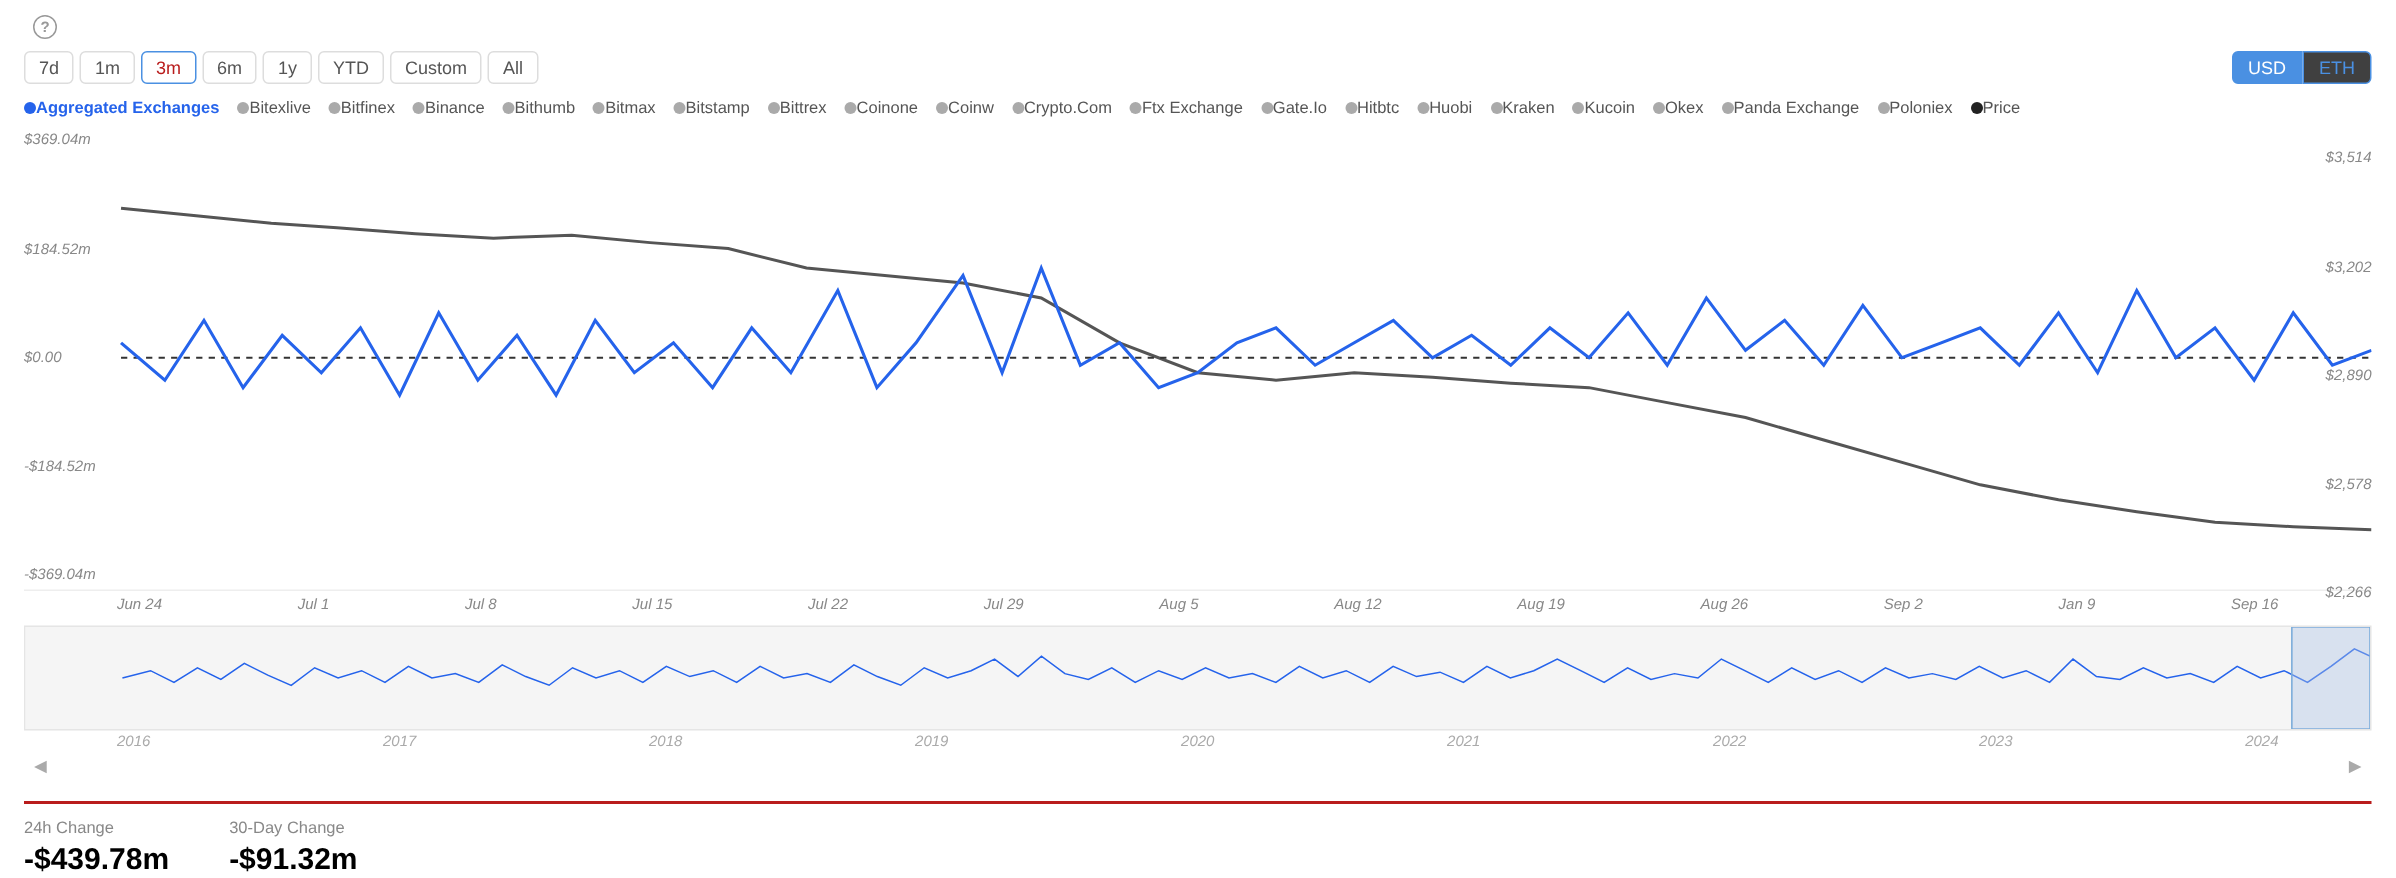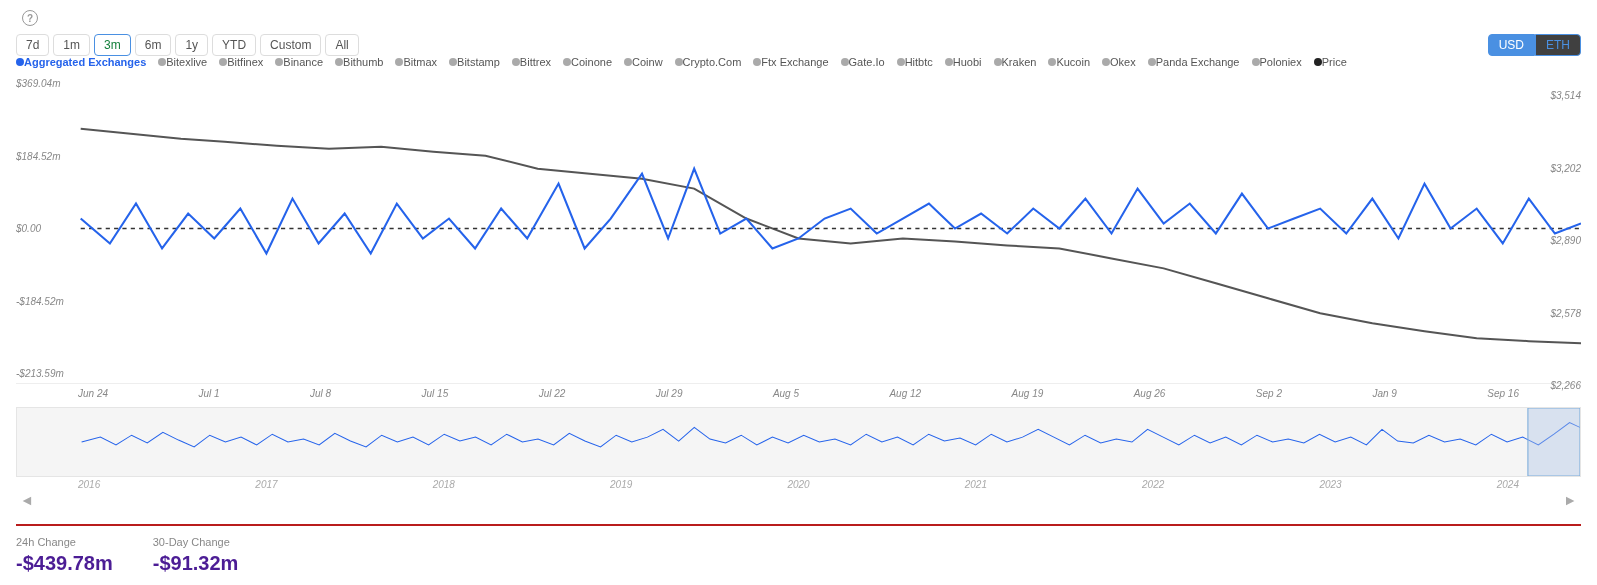--- a/index.html
+++ b/index.html
@@ -2,24 +2,24 @@
 <html><head>
   <meta charset="utf-8">
   <style>
     * { box-sizing: border-box; margin: 0; padding: 0; }
     body { font-family: -apple-system, BlinkMacSystemFont, 'Segoe UI', sans-serif; background: #fff; color: #333; font-size: 12px; }
     .container { width: 1597px; min-height: 585px; padding: 10px 16px; }
     .header-row { display: flex; align-items: center; justify-content: space-between; margin-bottom: 8px; }
     .title { font-size: 16px; font-weight: 600; display: flex; align-items: center; gap: 6px; }
     .help-icon { width: 16px; height: 16px; border-radius: 50%; border: 1.5px solid #999; color: #999; display: inline-flex; align-items: center; justify-content: center; font-size: 10px; cursor: pointer; }
     .download-icon { cursor: pointer; color: #555; font-size: 16px; }
-    .controls-row { display: flex; align-items: center; justify-content: space-between; }
+    .controls-row { display: flex; align-items: center; justify-content: space-between; margin-bottom: 10px; }
     .time-buttons { display: flex; gap: 4px; }
     .time-btn { padding: 3px 9px; border: 1px solid #ddd; background: #fff; border-radius: 4px; cursor: pointer; font-size: 12px; color: #555; }
-    .time-btn.active { border-color: #4a90e2; color: #15803d; background: #fff; }
+    .time-btn.active { border-color: #4a90e2; color: #b91c1c; background: #fff; }
     .currency-buttons { display: flex; }
     .curr-btn { padding: 3px 10px; border: 1px solid #4a90e2; background: #404040; cursor: pointer; font-size: 12px; color: #4a90e2; }
     .curr-btn.active { background: #4a90e2; color: #fff; }
     .curr-btn:first-child { border-radius: 4px 0 0 4px; }
     .curr-btn:last-child { border-radius: 0 4px 4px 0; }
     .legend-row { display: flex; flex-wrap: wrap; align-items: center; gap: 4px 12px; margin-bottom: 6px; font-size: 11px; color: #555; }
     .legend-item { display: flex; align-items: center; gap: 0; }
     .legend-dot { width: 8px; height: 8px; border-radius: 50%; }
     .legend-item.active .legend-label { color: #2563eb; font-weight: 600; }
     .chart-area { position: relative; width: 100%; font-style: italic; }
@@ -29,21 +29,21 @@
     .y-axis-left { position: absolute; left: 0; top: 0; height: 100%; display: flex; flex-direction: column; justify-content: space-between; padding: 4px 0; font-size: 10px; color: #888; width: 62px; }
     .y-axis-right { position: absolute; right: 0; top: 12px; height: 100%; display: flex; flex-direction: column; justify-content: space-between; padding: 4px 0; font-size: 10px; color: #888; width: 50px; text-align: right; }
     .x-axis { display: flex; justify-content: space-between; padding: 4px 62px 4px 62px; font-size: 10px; color: #888; }
     .mini-chart { position: relative; width: 100%; height: 70px; background: #f9f9f9; border: 1px solid #e5e5e5; margin-top: 4px; }
     .mini-chart-svg { width: 100%; height: 100%; }
     .mini-x-axis { display: flex; justify-content: space-between; padding: 2px 62px 0 62px; font-size: 10px; color: #aaa; }
     .stats-row { display: flex; gap: 40px; margin-top: 14px; padding-top: 10px; border-top: 2px solid #b91c1c; }
     .stat-item { display: flex; flex-direction: column; gap: 4px; }
     .stat-label { font-size: 11px; color: #888; }
     .stat-value { font-size: 20px; font-weight: 700; }
-    .stat-value.negative { color: #4c1d95; }
+    .stat-value.negative { color: #000000; }
     .stat-value.positive { color: #43a047; }
     .nav-arrows { display: flex; align-items: center; gap: 2px; font-size: 14px; color: #aaa; cursor: pointer; }
   </style>
 </head>
 <body>
 
 <div class="container">
 
   <div class="header-row">
     <div class="title">
@@ -161,21 +161,21 @@
     </div>
 
   <div class="chart-area">
     <div class="main-chart">
       <div class="y-axis-left">
 
       <span>$369.04m</span>
           <span>$184.52m</span>
           <span>$0.00</span>
           <span>-$184.52m</span>
-          <span>-$213.59m</span>
+          <span>-$369.04m</span>
         </div>
       <div class="y-axis-right">
 
       <span>$3,514</span>
           <span>$3,202</span>
           <span>$2,890</span>
           <span>$2,578</span>
           <span>$2,266</span>
         </div>
       <svg class="chart-svg" viewBox="0 0 1500 310" preserveAspectRatio="none">

